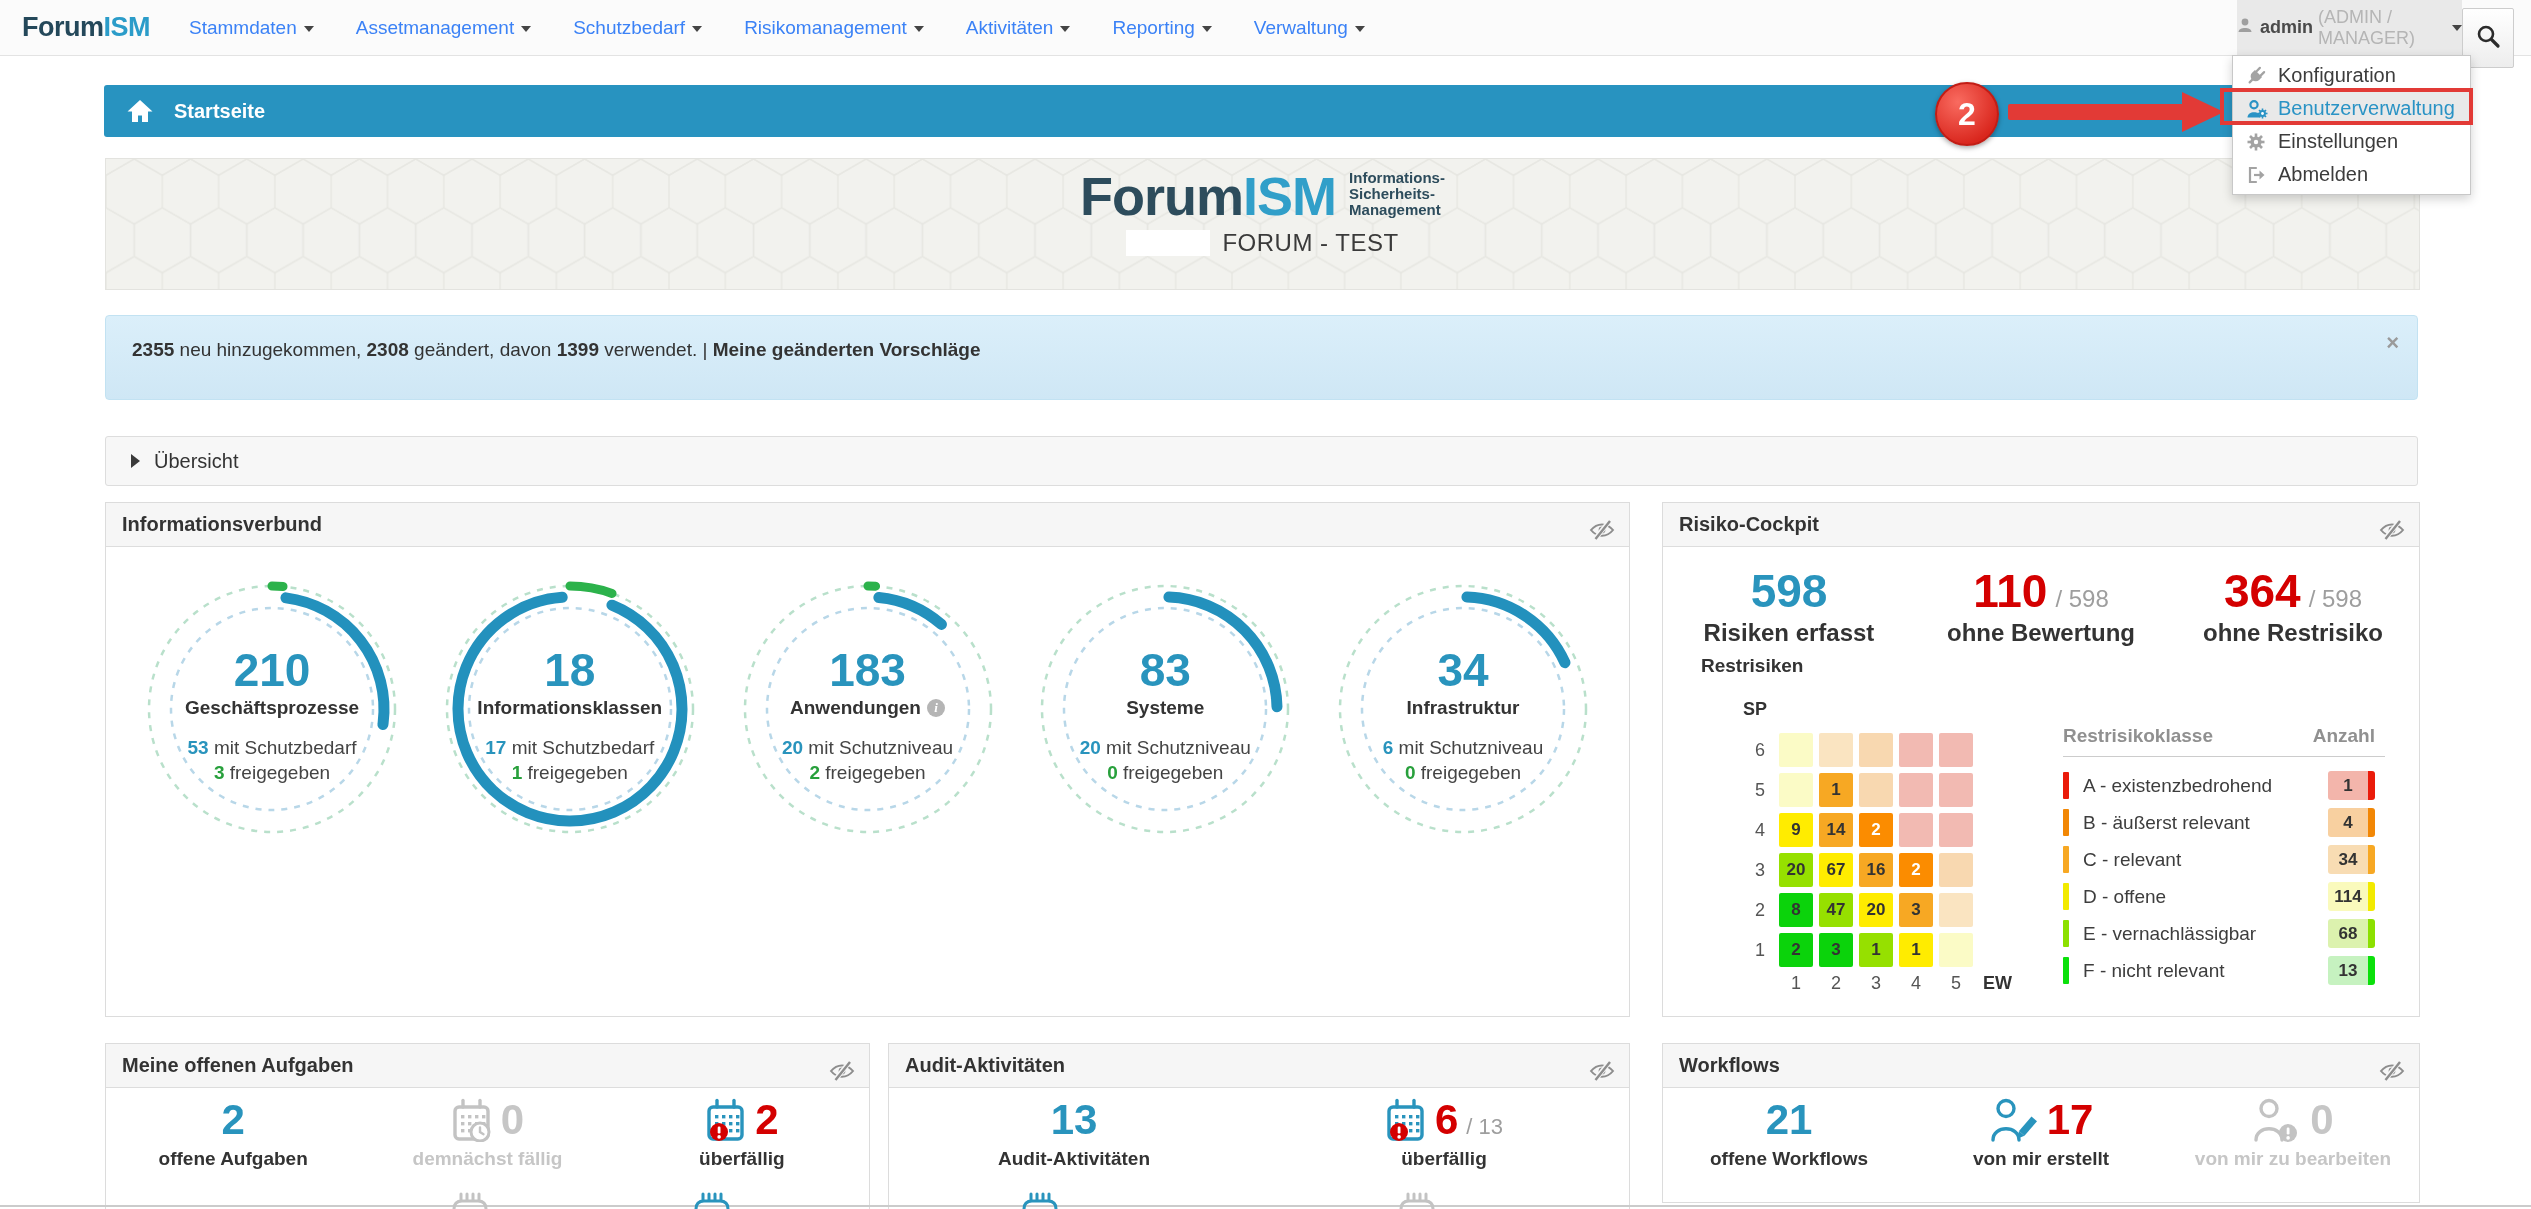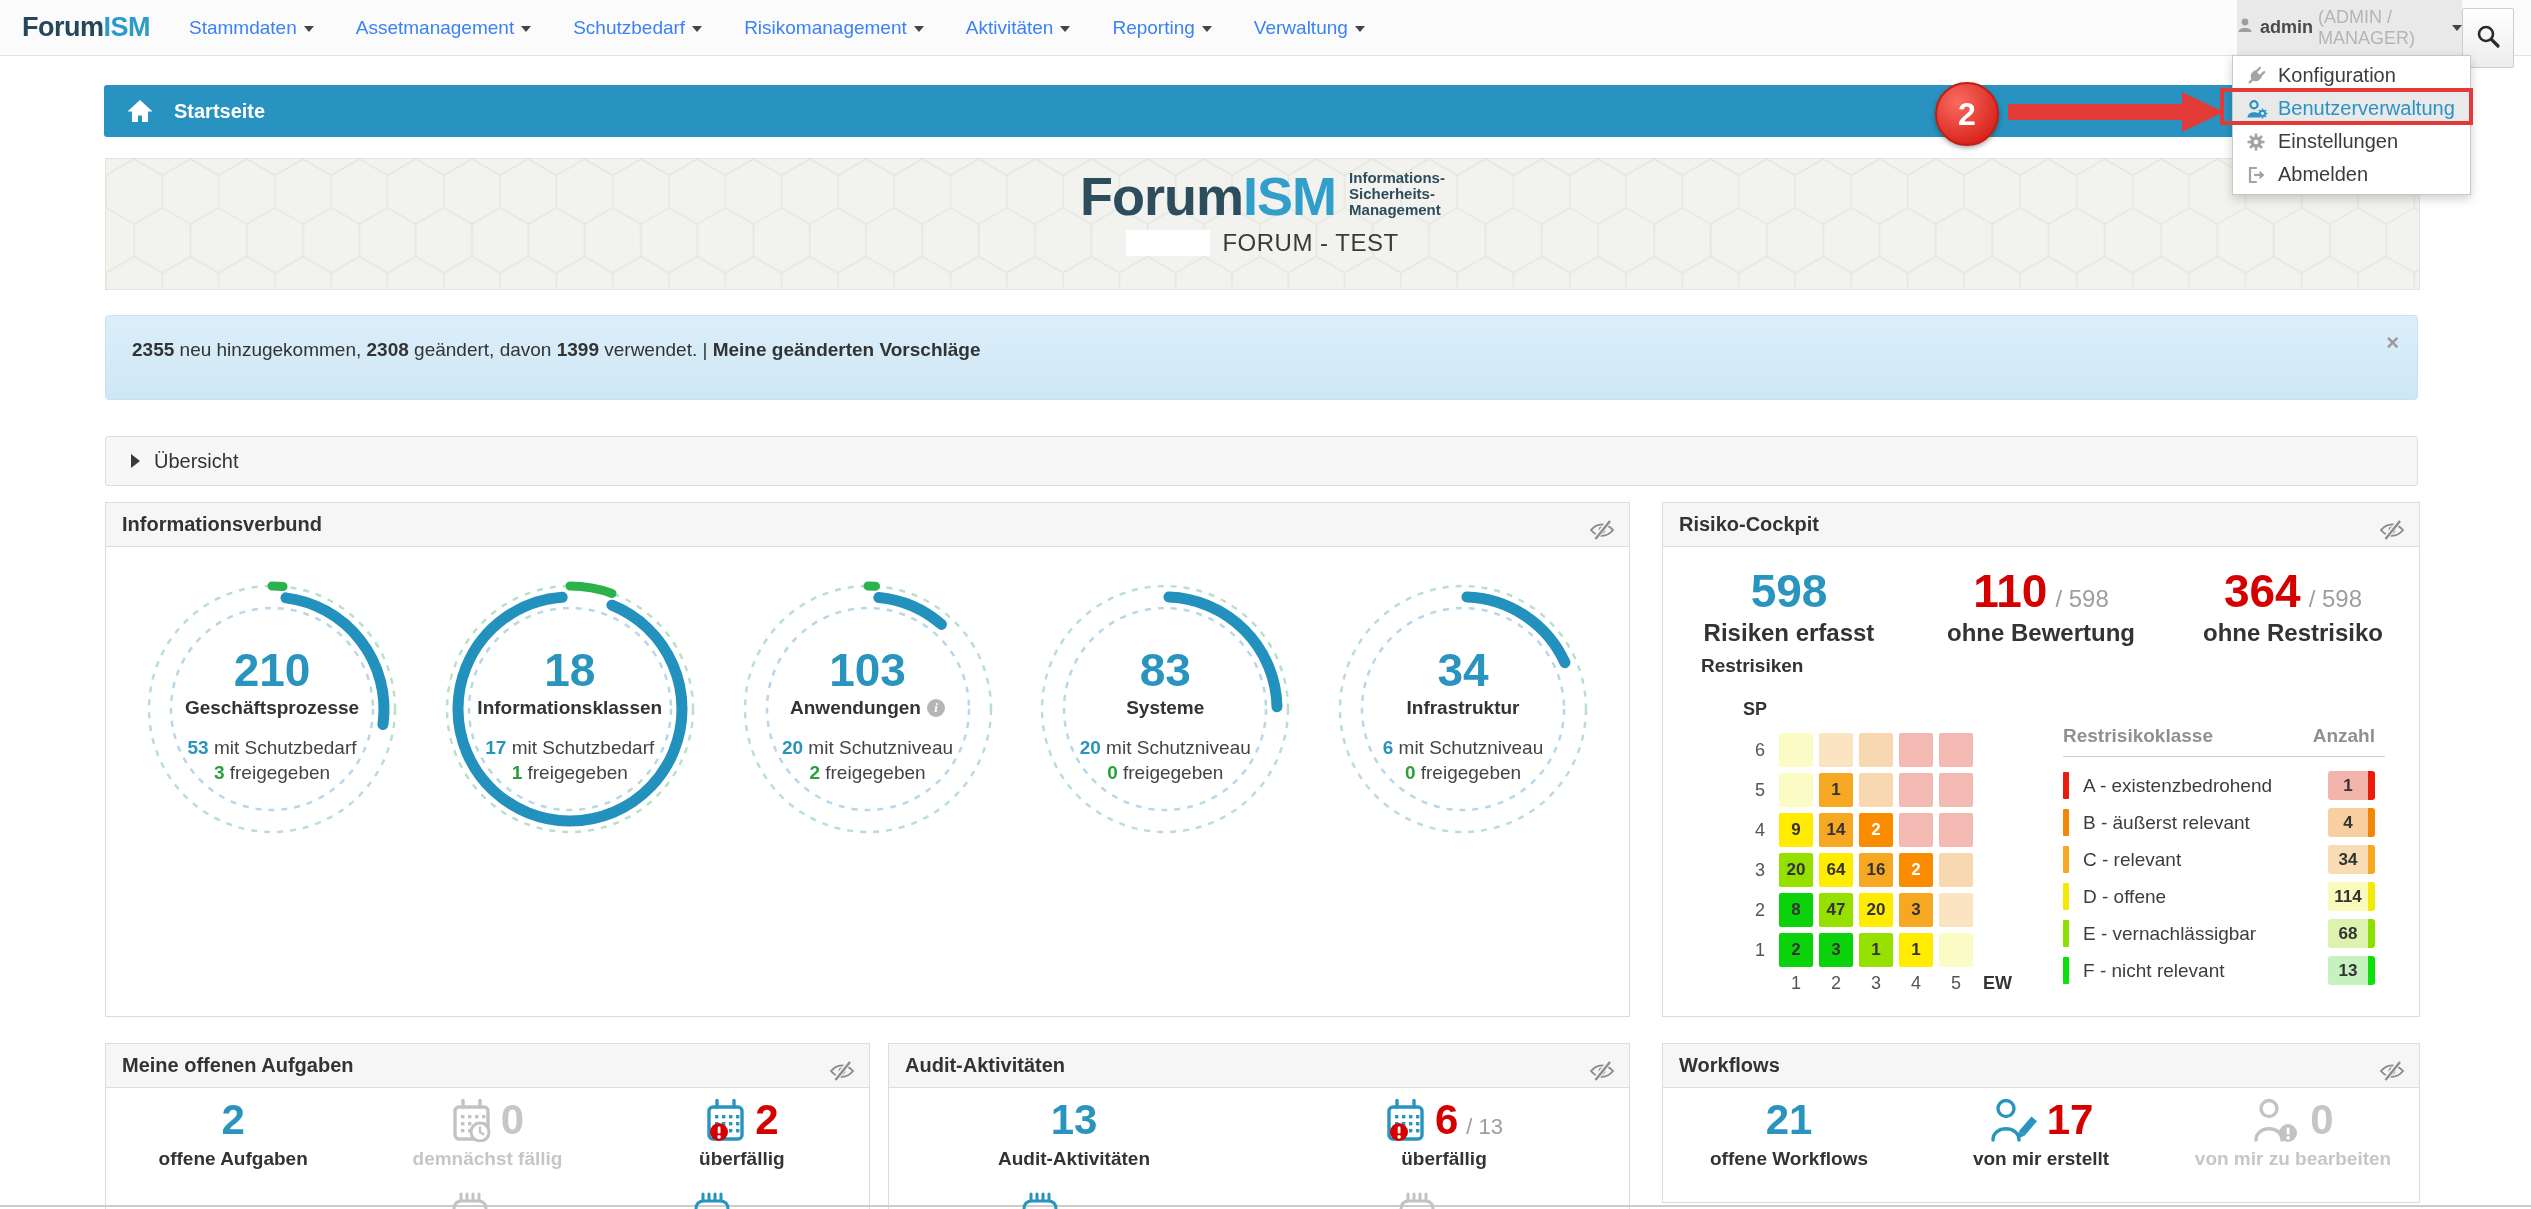--- a/index.html
+++ b/index.html
@@ -336,21 +336,21 @@
     </div>
         </div>
         <div class="gauge">
           <svg width="268" height="268">
       <circle cx="134" cy="134" r="123" fill="none" stroke="#b9e0cb" stroke-width="2.5" stroke-dasharray="6 7"></circle>
       <circle cx="134" cy="134" r="101" fill="none" stroke="#b8d7e8" stroke-width="2.5" stroke-dasharray="6 7"></circle>
       <circle cx="134" cy="134" r="112" fill="none" stroke="#2391bd" stroke-width="11" stroke-linecap="round" pathLength="360" stroke-dasharray="35.467980295566505 360" transform="rotate(-84.45320197044335 134 134)"></circle>
       <circle cx="134" cy="134" r="123" fill="none" stroke="#2cb24b" stroke-width="9" stroke-linecap="round" pathLength="360" stroke-dasharray="3.5467980295566504 360" transform="rotate(-90 134 134)"></circle>
     </svg>
     <div class="gauge-text">
-      <div class="g-value">103</div>
+      <div class="g-value">183</div>
       <div class="g-label">Anwendungen<span class="info-badge">i</span></div>
       <div class="g-lines">
         <div><span class="g-num-blue">20</span> mit Schutzniveau</div>
         <div><span class="g-num-green">2</span> freigegeben</div>
       </div>
     </div>
         </div>
         <div class="gauge">
           <svg width="268" height="268">
       <circle cx="134" cy="134" r="123" fill="none" stroke="#b9e0cb" stroke-width="2.5" stroke-dasharray="6 7"></circle>
@@ -442,21 +442,21 @@
             <span class="hm-rowlabel">4</span>
             <span class="hm-cell" style="background:#ffec00;">9</span>
             <span class="hm-cell" style="background:#f7a823;">14</span>
             <span class="hm-cell" style="background:#fb8c00;color:#fff;">2</span>
             <span class="hm-cell" style="background:#f2bab2;"></span>
             <span class="hm-cell" style="background:#f2bab2;"></span>
           </div>
           <div class="hm-row">
             <span class="hm-rowlabel">3</span>
             <span class="hm-cell" style="background:#96e000;">20</span>
-            <span class="hm-cell" style="background:#ffec00;">64</span>
+            <span class="hm-cell" style="background:#ffec00;">67</span>
             <span class="hm-cell" style="background:#f7a823;">16</span>
             <span class="hm-cell" style="background:#fb8c00;color:#fff;">2</span>
             <span class="hm-cell" style="background:#f8d8b0;"></span>
           </div>
           <div class="hm-row">
             <span class="hm-rowlabel">2</span>
             <span class="hm-cell" style="background:#0bd30b;">8</span>
             <span class="hm-cell" style="background:#96e000;">47</span>
             <span class="hm-cell" style="background:#ffec00;">20</span>
             <span class="hm-cell" style="background:#f7a823;">3</span>

